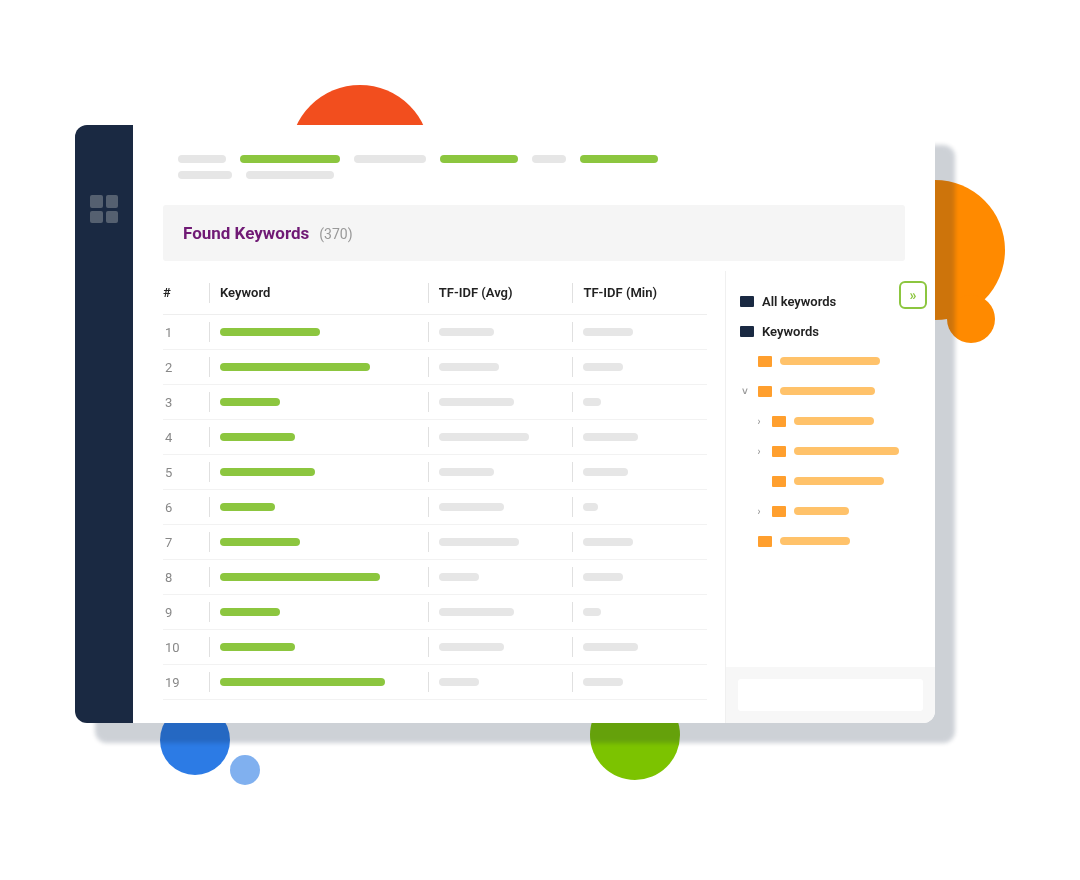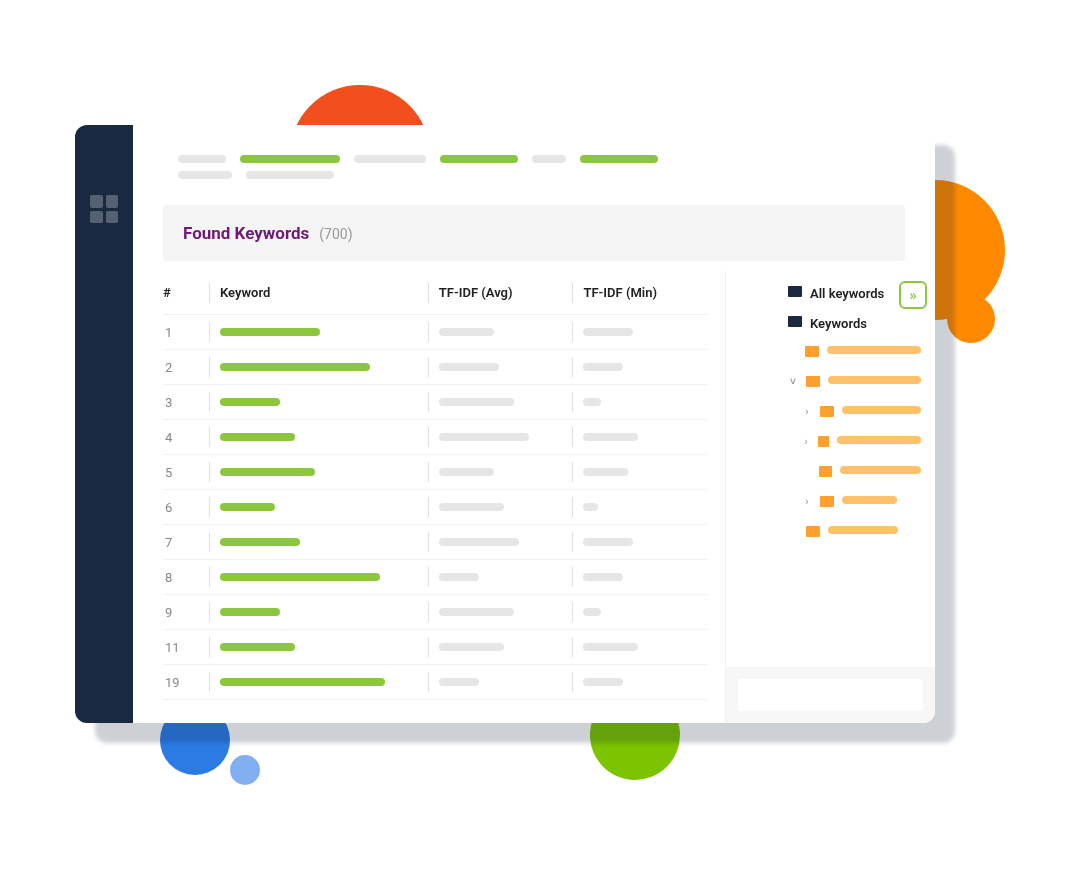--- a/index.html
+++ b/index.html
@@ -138,23 +138,23 @@
     flex: 0 0 210px;
     border-left: 1px solid #f0f0f0;
     padding: 15px 14px 0 14px;
     font-size: 13px;
     color: #222;
     font-weight: 600;
     position: relative;
   }
   .folder-line {
     display: flex;
+    align-items: center;
     gap: 8px;
     height: 30px;
-    margin-left: 48px;
   }
   .folder-icon {
     width: 14px; height: 11px;
     border-radius: 1px;
     position: relative;
   }
   .fi-dark { background: #1a2942; }
   .fi-orange { background: #ff9f2e; }
   .folder-bar { height: 8px; border-radius: 4px; background: #ffc26a; }
   .chev { font-size: 10px; color: #999; width: 10px; text-align: center; }
@@ -221,21 +221,21 @@
         <div class="crumb ce" style="width: 34px;"></div>
         <div class="crumb cg" style="width: 78px;"></div>
       </div>
     <div class="breadcrumb-row" id="bc2" style="padding-top:0;">
         <div class="crumb ce" style="width: 54px;"></div>
         <div class="crumb ce" style="width: 88px;"></div>
       </div>
 
     <div class="title-bar">
       <h2>Found Keywords</h2>
-      <span class="count">(700)</span>
+      <span class="count">(370)</span>
     </div>
 
     <div class="content-row">
 
       <div class="table-area">
         <div class="thead">
           <div class="col-idx">#</div>
           <div class="col-sep"></div>
           <div class="col-kw">Keyword</div>
           <div class="col-sep"></div>
@@ -373,21 +373,21 @@
               <div class="col-sep"></div>
               <div class="col-avg">
                 <div class="bar bar-e" style="width:75px"></div>
               </div>
               <div class="col-sep"></div>
               <div class="col-min">
                 <div class="bar bar-e" style="width:18px"></div>
               </div>
             </div>
             <div class="trow">
-              <div class="col-idx">11</div>
+              <div class="col-idx">10</div>
               <div class="col-sep"></div>
               <div class="col-kw">
                 <div class="bar bar-g" style="width:75px"></div>
               </div>
               <div class="col-sep"></div>
               <div class="col-avg">
                 <div class="bar bar-e" style="width:65px"></div>
               </div>
               <div class="col-sep"></div>
               <div class="col-min">

